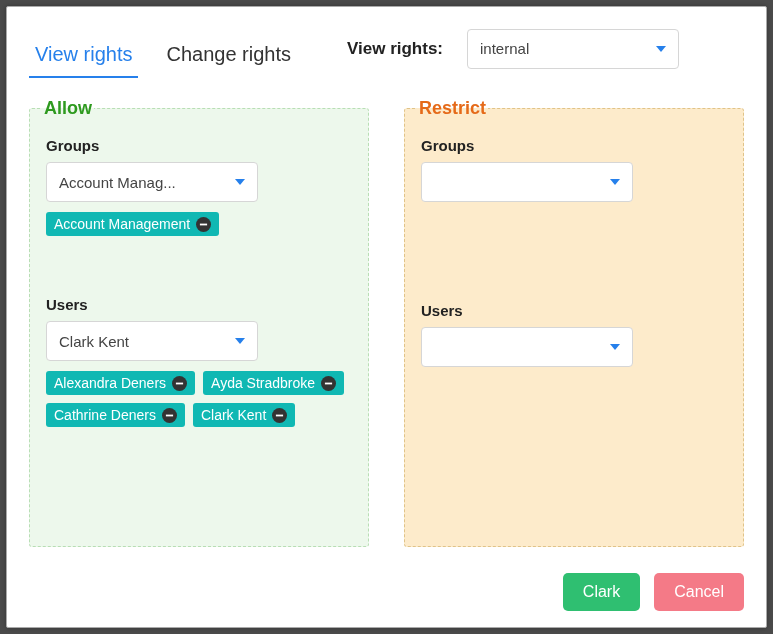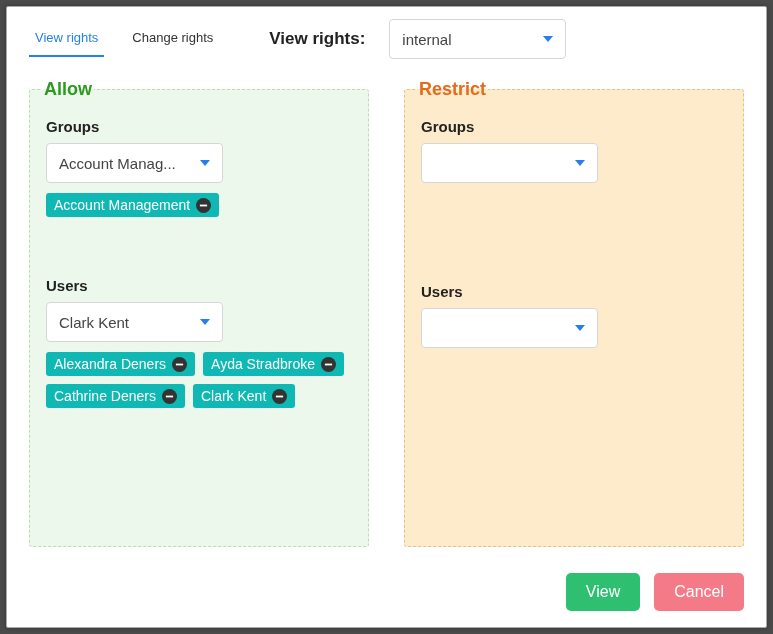--- a/index.html
+++ b/index.html
@@ -11,27 +11,27 @@
     display:flex; flex-direction:column; box-shadow:0 0 4px rgba(0,0,0,0.3);
   }
   .titlebar {
     background:#10b8b3; color:#fff; padding:10px 14px; display:flex; align-items:center;
   }
   .titlebar-title { font-weight:700; font-size:18px; flex:1; }
   .close-icon { cursor:pointer; font-size:20px; font-weight:bold; }
   .body { flex:1; padding:12px 22px 10px 22px; display:flex; flex-direction:column; }
   .topbar { display:flex; align-items:center; gap:24px; margin-bottom:20px; }
   .tabs { display:flex; gap:22px; }
-  .tab { font-size:13px; padding:8px 6px 10px 6px; cursor:pointer; color:#333; }
+  .tab { font-size:20px; padding:8px 6px 10px 6px; cursor:pointer; color:#333;margin-top:16px; }
   .tab.active { color:#2680eb; border-bottom:2px solid #2680eb; }
   .view-label { font-weight:700; font-size:17px; color:#222; margin-left:26px;}
   .select {
     display:flex; align-items:center; justify-content:space-between;
     border:1px solid #d6d6d6; border-radius:4px; background:#fff;
-    padding:8px 12px; min-height:40px; cursor:pointer; width:177px;
+    padding:8px 12px; min-height:40px; cursor:pointer; width:212px;
   }
   .select-value { color:#444; font-size:15px; white-space:nowrap; overflow:hidden; text-overflow:ellipsis; }
   .chevron-down { width:0; height:0; border-left:5px solid transparent; border-right:5px solid transparent; border-top:6px solid #2680eb; margin-left:8px; flex-shrink:0;}
   .columns { display:flex; gap:35px; flex:1; }
   fieldset.panel {
     flex:1; position:relative; border-radius:3px; padding:18px 16px 16px 16px;
     margin:0;
   }
   fieldset.allow  { background:#edf8ec; border:1px dashed #b8deb4; }
   fieldset.restrict { background:#fdebcb; border:1px dashed #e0c388; }
@@ -160,17 +160,17 @@
             <span class="select-value"></span>
             <span class="chevron-down"></span>
           </div>
         </div>
       </fieldset>
 
     </div>
   </div>
 
   <div class="footer">
-    <button class="btn btn-save">View</button>
+    <button class="btn btn-save">Clark</button>
     <button class="btn btn-cancel">Cancel</button>
   </div>
 
 </div>
 
 </body></html>

